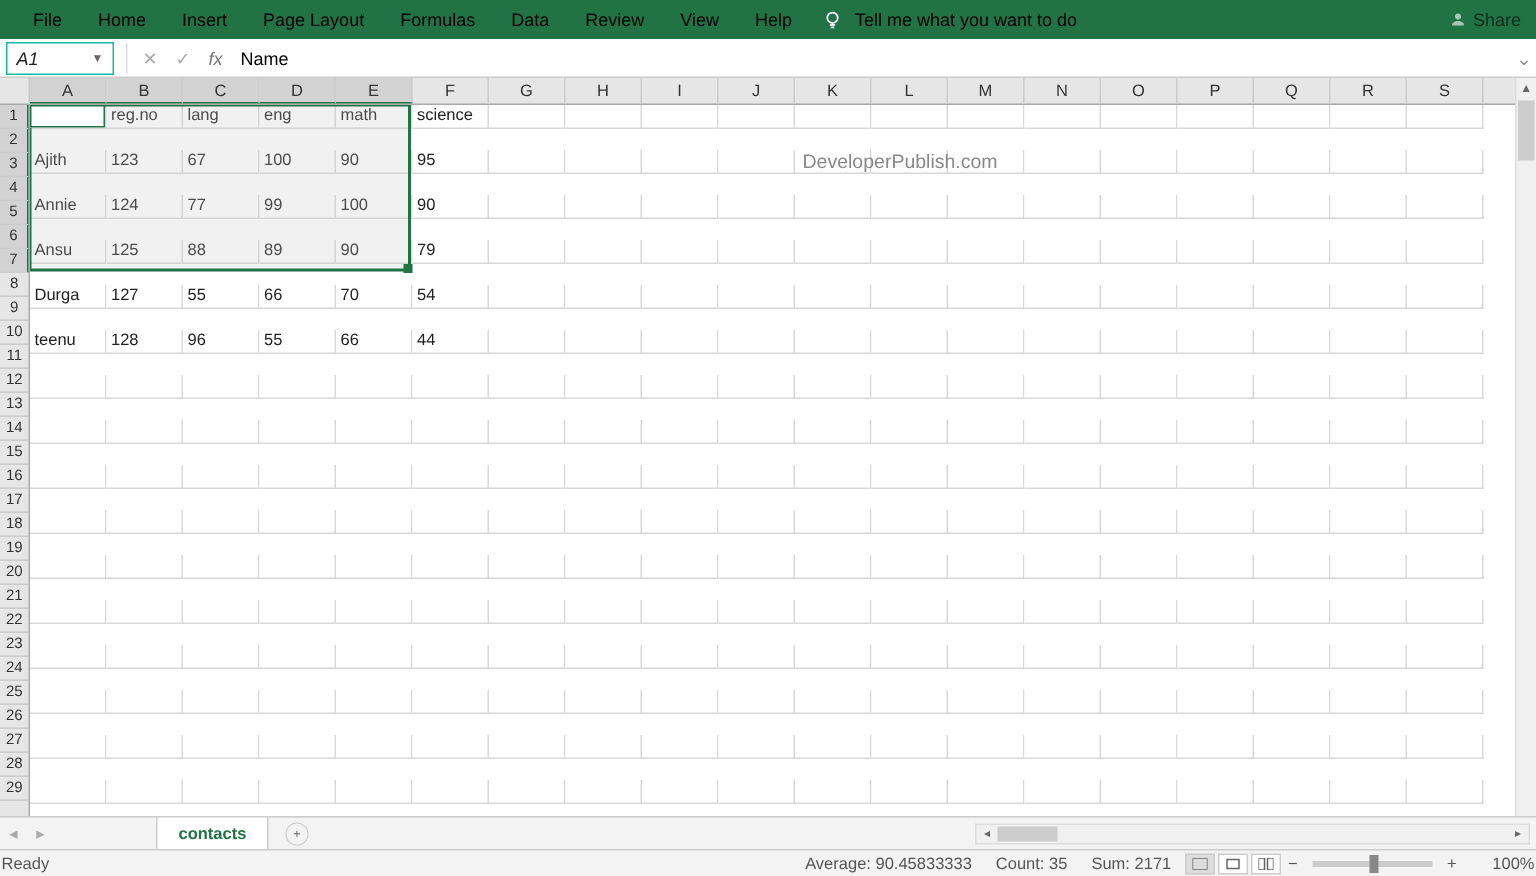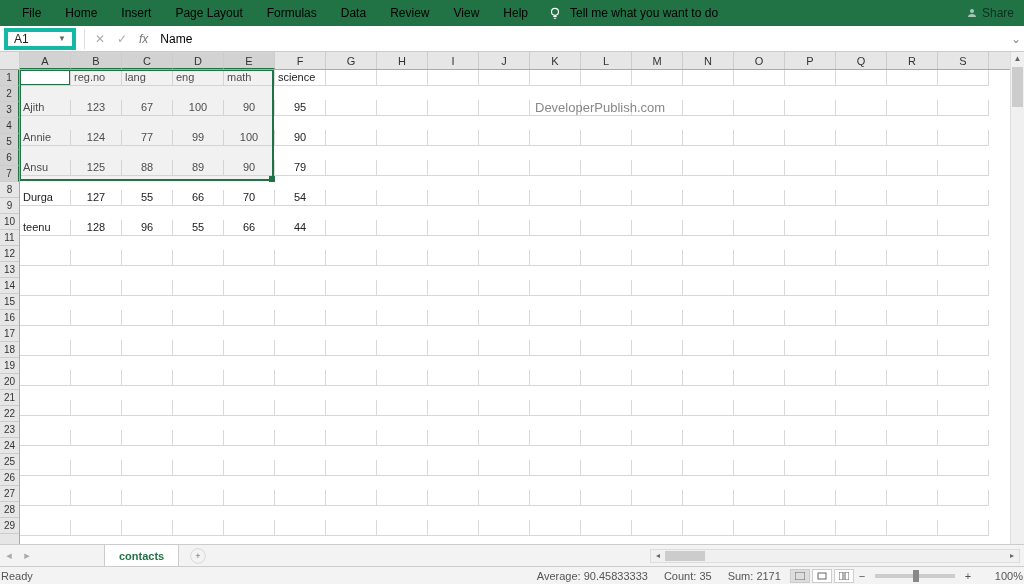--- a/index.html
+++ b/index.html
@@ -8,42 +8,42 @@
 
 .ribbon { background: #217346; height: 26px; display: flex; align-items: center; color: #000000; padding: 0 10px; }
 .ribbon-tab { padding: 0 12px; height: 26px; display: flex; align-items: center; cursor: pointer; font-size: 12px; }
 .tell-me { display: flex; align-items: center; margin-left: 8px; }
 .tell-me svg { margin-right: 8px; }
 .spacer { flex: 1; }
 .share { display: flex; align-items: center; opacity: 0.6; font-size: 12px; gap: 4px; }
 
 
 .formula-row { height: 26px; border-bottom: 1px solid #ccc; display: flex; align-items: center; background: #fff; }
-.name-box { width: 72px; height: 22px; border: 4px solid #14b8a6; margin: 2px 4px; display: flex; align-items: center; padding: 0 6px; font-size: 12px; background: #fff; justify-content: space-between; }
+.name-box { width: 72px; height: 22px; border: 1px solid #14b8a6; margin: 2px 4px; display: flex; align-items: center; padding: 0 6px; font-size: 12px; background: #fff; justify-content: space-between; font-style: italic; }
 .name-box-dd { color: #666; font-size: 8px; }
 .fb-sep { width: 1px; height: 20px; background: #ddd; margin: 0 4px; }
 .fb-btn { width: 22px; height: 22px; display: flex; align-items: center; justify-content: center; color: #aaa; font-family: 'Segoe UI', sans-serif; }
 .fx { font-style: italic; color: #777; padding: 0 6px; font-size: 12px; }
 .formula-input { flex: 1; height: 22px; border: none; outline: none; font-size: 12px; padding: 0 6px; }
 .fb-expand { width: 16px; color: #888; text-align: center; }
 
 
 .grid-wrap { position: relative; height: calc(584px - 26px - 26px - 22px - 18px); display: flex; }
 .corner { width: 20px; height: 18px; background: #e6e6e6; border-right: 1px solid #ccc; border-bottom: 1px solid #aaa; position: absolute; top: 0; left: 0; }
 .col-headers { position: absolute; top: 0; left: 20px; right: 14px; height: 18px; display: flex; background: #e6e6e6; border-bottom: 1px solid #aaa; }
 .col-h { width: 51px; text-align: center; border-right: 1px solid #ccc; font-size: 11px; line-height: 18px; color: #333; }
 .col-h.sel { background: #d2d2d2; border-bottom: 1px solid #217346; }
 .row-headers { position: absolute; top: 18px; left: 0; width: 20px; bottom: 0; background: #e6e6e6; border-right: 1px solid #aaa; }
 .row-h { height: 16px; text-align: center; font-size: 10px; line-height: 16px; border-bottom: 1px solid #ccc; color: #333; }
 .row-h.sel { background: #d2d2d2; border-right: 1px solid #217346; }
 
 .cells { position: absolute; top: 18px; left: 20px; right: 14px; bottom: 0; overflow: hidden; }
 .row { display: flex; height: 30px; }
 .cell { width: 51px; height: 16px; border-right: 1px solid #d8d8d8; border-bottom: 1px solid #d8d8d8; font-size: 11px; padding: 0 3px; line-height: 15px; overflow: hidden; white-space: nowrap; background: #fff; }
-.cell.num { text-align: center; }
+.cell.num { text-align: left; }
 .cell.txt { text-align: left; }
 
 
 .selection { position: absolute; border: 2px solid #217346; background: rgba(200,200,200,0.25); pointer-events: none; }
 .selection .handle { position: absolute; width: 6px; height: 6px; background: #217346; right: -3px; bottom: -3px; }
 .active-cell { position: absolute; background: #fff; pointer-events: none; border: 1px solid #217346; }
 
 .watermark { position: absolute; color: #888; font-size: 13px; pointer-events: none; }
 
 .vscroll { position: absolute; top: 0; right: 0; width: 14px; bottom: 0; background: #f0f0f0; border-left: 1px solid #ddd; }

